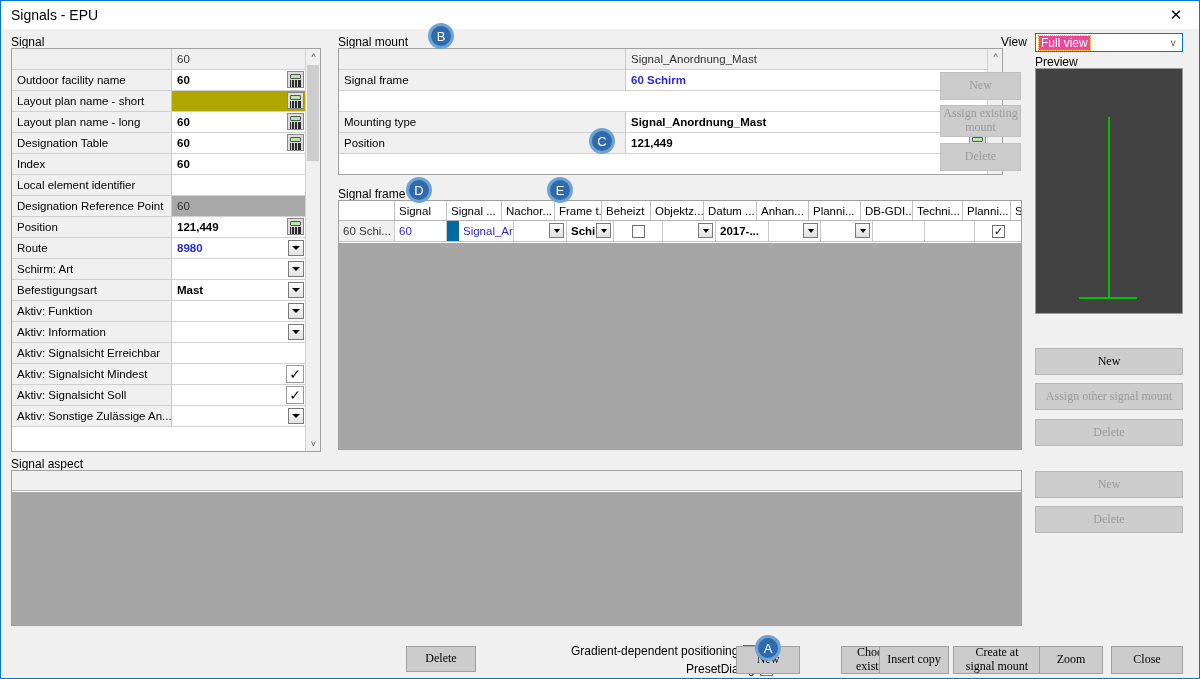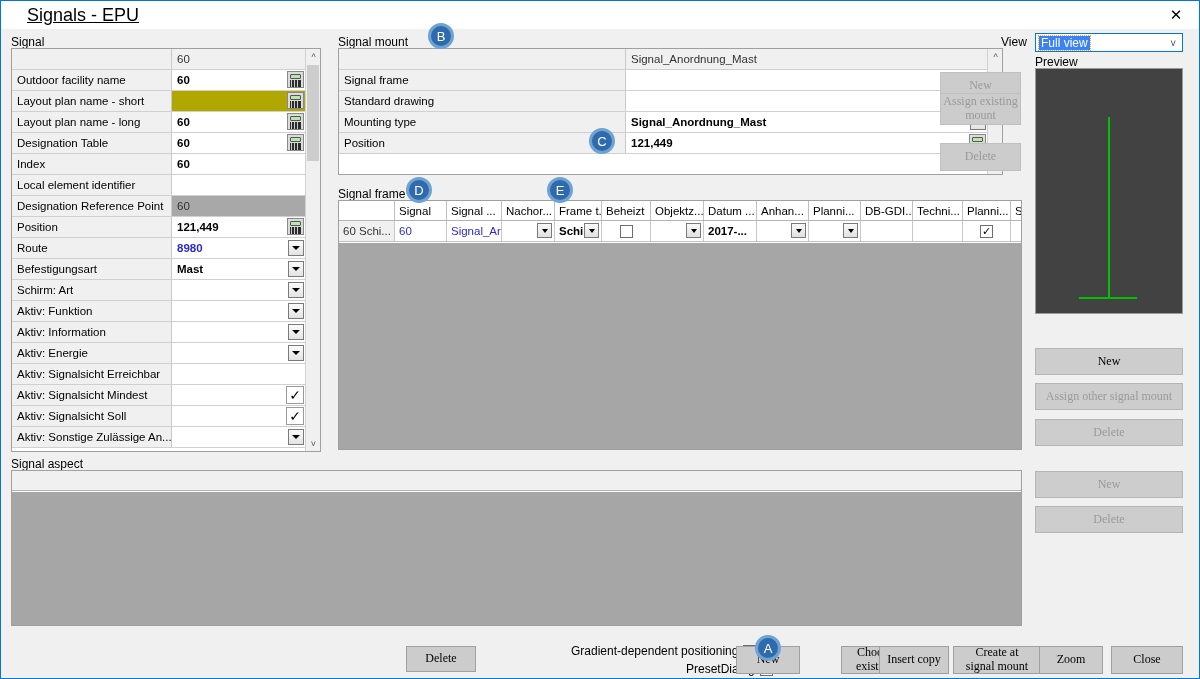--- a/index.html
+++ b/index.html
@@ -20,25 +20,24 @@
   }
   
   #titlebar {
     height: 28px;
     background: #ffffff;
     display: flex;
     align-items: center;
     position: relative;
   }
   #title-text {
-    font-size: 18px;
-    padding-left: 26px;
+    font-size: 14px;
+    padding-left: 10px;
     color: #000;
     font-family: "Liberation Sans", sans-serif;
-    text-decoration: underline;
   }
   #close-btn {
     position: absolute; right: 0; top: 0;
     width: 46px; height: 28px;
     display: flex; align-items: center; justify-content: center;
     font-size: 15px; color: #000;
     cursor: default;
   }
 
   
@@ -176,21 +175,21 @@
   
   .combo {
     position: absolute;
     background: #fff;
     border: 1px solid #0078d7;
     display: flex; align-items: center;
     font-size: 12px;
     padding-left: 3px;
   }
   .combo .sel {
-    background: #3b82f6;
+    background: #ec4899;
     color: #fff;
     padding: 0 2px;
     outline: 1px dotted #f5a623;
   }
   .combo .chev {
     position: absolute; right: 6px; top: 50%;
     transform: translateY(-50%);
     font-size: 10px; color: #444;
   }
 
@@ -351,43 +350,37 @@
             <div class="pg-val bold">121,449<span class="calc-icon">
                 <i></i>
                 <u></u>
               </span></div>
           </div>
           <div class="pg-row">
             <div class="pg-name">Route</div>
             <div class="pg-val blue">8980<span class="dd-btn"></span></div>
           </div>
           <div class="pg-row">
-            <div class="pg-name">Befestigungsart</div>
-            <div class="pg-val bold">Mast<span class="dd-btn"></span></div>
-          </div>
-          <div class="pg-row">
             <div class="pg-name">Schirm: Art</div>
             <div class="pg-val ">
               <span class="dd-btn"></span>
             </div>
           </div>
           <div class="pg-row">
+            <div class="pg-name">Befestigungsart</div>
+            <div class="pg-val bold">Mast<span class="dd-btn"></span></div>
+          </div>
+          <div class="pg-row">
             <div class="pg-name">Aktiv: Funktion</div>
             <div class="pg-val ">
               <span class="dd-btn"></span>
             </div>
           </div>
           <div class="pg-row">
             <div class="pg-name">Aktiv: Information</div>
-            <div class="pg-val ">
-              <span class="dd-btn"></span>
-            </div>
-          </div>
-          <div class="pg-row">
-            <div class="pg-name">Aktiv: Energie</div>
             <div class="pg-val ">
               <span class="dd-btn"></span>
             </div>
           </div>
           <div class="pg-row">
             <div class="pg-name">Aktiv: Signalsicht Erreichbar</div>
             <div class="pg-val "></div>
           </div>
           <div class="pg-row">
             <div class="pg-name">Aktiv: Signalsicht Mindest</div>
@@ -419,23 +412,23 @@
   <div class="grp-label" style="left:337px; top:34px;">Signal mount</div>
   <div class="panel" id="mount-panel" style="left:337px; top:47px; width:665px; height:127px;">
     <div style="position:absolute; left:0; top:0; right:15px; bottom:0; overflow:hidden;">
       <div class="pg-row">
         <div class="pg-name" style="width:287px; min-width:287px;"></div>
         <div class="pg-val hdr">Signal_Anordnung_Mast</div>
       </div>
       <div id="mount-rows">
           <div class="pg-row">
             <div class="pg-name" style="width: 287px; min-width: 287px;">Signal frame</div>
-          </div>
-          <div class="pg-row">
-            <div class="pg-name" style="width: 287px; min-width: 287px;">Standard drawing</div>
+            <div class="pg-val blue">60 Schirm</div>
+          </div>
+          <div class="pg-row">
             <div class="pg-val "></div>
           </div>
           <div class="pg-row">
             <div class="pg-name" style="width: 287px; min-width: 287px;">Mounting type</div>
             <div class="pg-val bold">Signal_Anordnung_Mast<span class="dd-btn"></span></div>
           </div>
           <div class="pg-row">
             <div class="pg-name" style="width: 287px; min-width: 287px;">Position</div>
             <div class="pg-val bold">121,449<span class="calc-icon">
                 <i></i>
@@ -444,21 +437,21 @@
           </div>
         </div>
     </div>
     <div class="vscroll">
       <div class="arrow">^</div>
       <div class="arrow bottom">˅</div>
     </div>
   </div>
 
   <div class="btn disabled" style="left:939px; top:71px; width:81px; height:28px;">New</div>
-  <div class="btn disabled" style="left:939px; top:92px; width:81px; height:32px;">Assign existing mount</div>
+  <div class="btn disabled" style="left:939px; top:104px; width:81px; height:32px;">Assign existing mount</div>
   <div class="btn disabled" style="left:939px; top:142px; width:81px; height:28px;">Delete</div>
 
   <div class="grp-label" style="left:337px; top:186px;">Signal frame</div>
   <div class="panel" id="frame-panel" style="left:337px; top:199px; width:684px; height:250px;">
     <div class="dg-head" id="frame-head">
         <div style="width: 56px; min-width: 56px;"></div>
         <div style="width: 52px; min-width: 52px;">Signal</div>
         <div style="width: 55px; min-width: 55px;">Signal ...</div>
         <div style="width: 53px; min-width: 53px;">Nachor...</div>
         <div style="width: 47px; min-width: 47px;">Frame t...</div>
@@ -468,21 +461,21 @@
         <div style="width: 52px; min-width: 52px;">Anhan...</div>
         <div style="width: 52px; min-width: 52px;">Planni...</div>
         <div style="width: 52px; min-width: 52px;">DB-GDI...</div>
         <div style="width: 50px; min-width: 50px;">Techni...</div>
         <div style="width: 48px; min-width: 48px;">Planni...</div>
         <div style="width: 53px; min-width: 53px;">Signal ...</div>
       </div>
     <div class="dg-row" id="frame-row">
         <div class="rowhdr" style="width: 56px; min-width: 56px;">60 Schi...</div>
         <div class="blue" style="width: 52px; min-width: 52px;">60</div>
-        <div class="blue" style="width: 55px; min-width: 55px;">Signal_Ar</div>
+        <div class="blue" style="width: 55px; min-width: 55px; margin-left: 12px;">Signal_Ar</div>
         <div class="" style="width: 53px; min-width: 53px;">
           <span class="mini-dd"></span>
         </div>
         <div class="bold" style="width: 47px; min-width: 47px;">Schir<span class="mini-dd"></span></div>
         <div class="" style="width: 49px; min-width: 49px; justify-content: center; padding-left: 0px;">
           <span class="cb"></span>
         </div>
         <div class="" style="width: 53px; min-width: 53px;">
           <span class="mini-dd"></span>
         </div>

